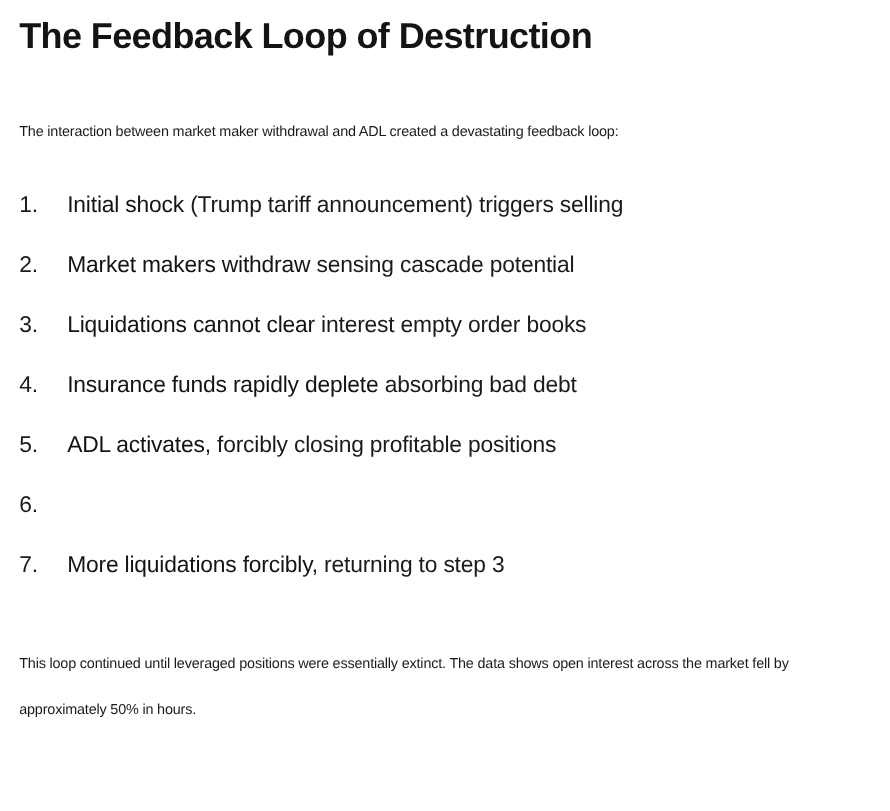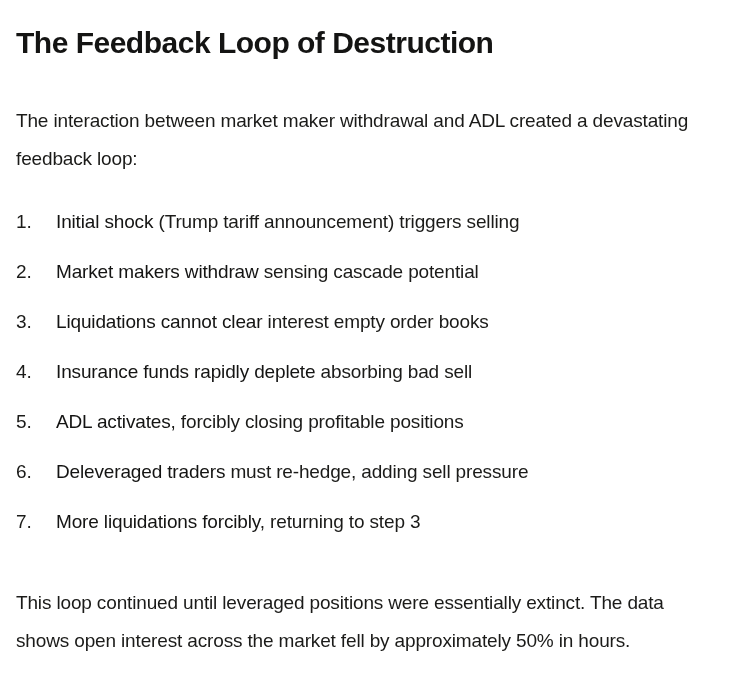--- a/index.html
+++ b/index.html
@@ -4,33 +4,33 @@
 <style>
   * { margin: 0; padding: 0; box-sizing: border-box; }
   html, body {
     width: 742px;
     height: 676px;
     background: #ffffff;
     overflow: hidden;
     font-family: "Liberation Sans", "DejaVu Sans", sans-serif;
   }
   .article {
-    padding: 24px 36px 0 16px;
+    padding: 12px 36px 0 16px;
     max-width: 742px;
     color: #1b1b19;
   }
   .page-title {
     font-size: 30px;
     line-height: 38px;
     font-weight: 700;
     letter-spacing: -0.5px;
     color: #141413;
   }
   .paragraph {
-    font-size: 19px;
+    font-size: 12px;
     line-height: 38px;
     letter-spacing: -0.15px;
     color: #1b1b19;
   }
   .intro {
     margin-top: 40px;
   }
   .loop-list {
     list-style: none;
     margin-top: 30px;
@@ -74,29 +74,28 @@
     <li class="list-item">
       <span class="item-number">2.</span>
       <span class="item-body"><span class="item-lead">Market makers withdraw</span><span class="item-rest"> sensing cascade potential</span></span>
     </li>
     <li class="list-item">
       <span class="item-number">3.</span>
       <span class="item-body"><span class="item-lead">Liquidations cannot clear</span><span class="item-rest"> interest empty order books</span></span>
     </li>
     <li class="list-item">
       <span class="item-number">4.</span>
-      <span class="item-body"><span class="item-lead">Insurance funds rapidly deplete</span><span class="item-rest"> absorbing bad sell</span></span>
+      <span class="item-body"><span class="item-lead">Insurance funds rapidly deplete</span><span class="item-rest"> absorbing bad debt</span></span>
     </li>
     <li class="list-item">
       <span class="item-number">5.</span>
       <span class="item-body"><span class="item-lead">ADL activates</span><span class="item-rest">, forcibly closing profitable positions</span></span>
     </li>
     <li class="list-item">
       <span class="item-number">6.</span>
-      <span class="item-body"><span class="item-lead">Deleveraged traders</span><span class="item-rest"> must re-hedge, adding sell pressure</span></span>
     </li>
     <li class="list-item">
       <span class="item-number">7.</span>
       <span class="item-body"><span class="item-lead">More liquidations forcibly</span><span class="item-rest">, returning to step 3</span></span>
     </li>
   </ol>
 
   <p class="paragraph outro">This loop continued until leveraged positions were essentially extinct. The data shows open interest across the market fell by approximately 50% in hours.</p>
 
 </div>

